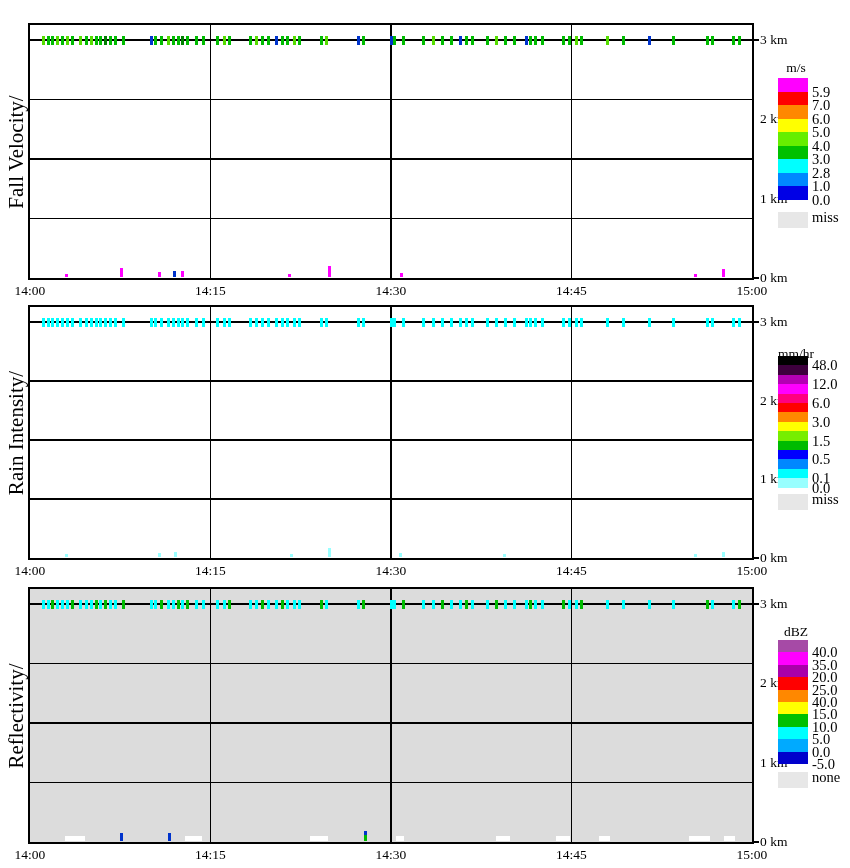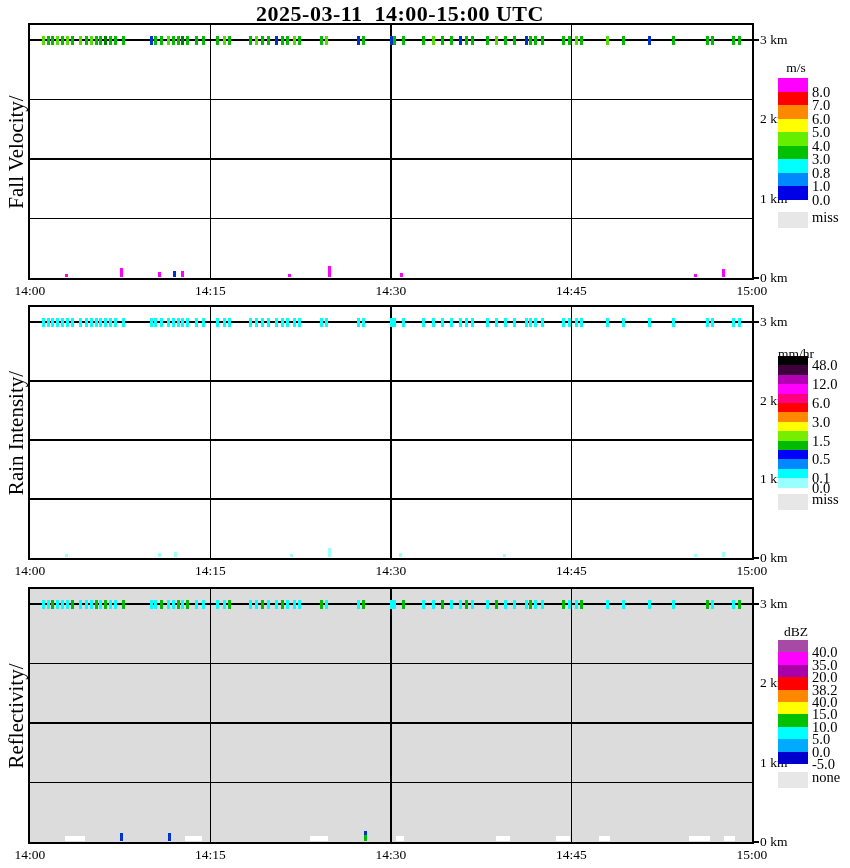--- a/index.html
+++ b/index.html
@@ -15,21 +15,20 @@
   .cb-lbl{position:absolute;font-size:14.5px;line-height:16px;white-space:pre;}
   .axis-title{
     position:absolute;font-size:21px;line-height:24px;text-align:center;
     transform:rotate(-90deg);white-space:pre;
   }
 </style>
 </head>
 <body>
 
 <div id="stage">
-  <div class="chart-title">2025-03-11  14:00-15:00 UTC</div>
 
 <div style="position: absolute; left: 28px; top: 23px; width: 722px; height: 253px; border: 2px solid rgb(0, 0, 0); background: rgb(255, 255, 255);">
       <div style="position: absolute; left: 0px; top: 14px; width: 100%; height: 1.6px; background: rgb(0, 0, 0);"></div>
       <div style="position: absolute; left: 0px; top: 73.7px; width: 100%; height: 1.6px; background: rgb(0, 0, 0);"></div>
       <div style="position: absolute; left: 0px; top: 133.2px; width: 100%; height: 1.6px; background: rgb(0, 0, 0);"></div>
       <div style="position: absolute; left: 0px; top: 192.7px; width: 100%; height: 1.6px; background: rgb(0, 0, 0);"></div>
       <div style="position: absolute; left: 179.7px; top: 0px; width: 1.6px; height: 100%; background: rgb(0, 0, 0);"></div>
       <div style="position: absolute; left: 360.2px; top: 0px; width: 1.6px; height: 100%; background: rgb(0, 0, 0);"></div>
       <div style="position: absolute; left: 540.7px; top: 0px; width: 1.6px; height: 100%; background: rgb(0, 0, 0);"></div>
       <div style="position: absolute; left: 11.7367px; top: 10.5px; width: 3px; height: 9px; background: rgb(85, 221, 0);"></div>
@@ -330,33 +329,33 @@
     <div class="lbl" style="position: absolute; left: 760px; top: 835px;">0 km</div>
     <div style="position: absolute; left: 754px; top: 841.2px; width: 5px; height: 1.6px; background: rgb(0, 0, 0);"></div>
     <div class="lbl" style="position: absolute; left: 12px; top: 848px; width: 36px; text-align: center;">14:00</div>
     <div class="lbl" style="position: absolute; left: 192.5px; top: 848px; width: 36px; text-align: center;">14:15</div>
     <div class="lbl" style="position: absolute; left: 373px; top: 848px; width: 36px; text-align: center;">14:30</div>
     <div class="lbl" style="position: absolute; left: 553.5px; top: 848px; width: 36px; text-align: center;">14:45</div>
     <div class="lbl" style="position: absolute; left: 734px; top: 848px; width: 36px; text-align: center;">15:00</div>
     <div class="axis-title" style="position: absolute; left: -104px; top: 703.5px; width: 240px; height: 24px;">Reflectivity/</div>
     <div class="lbl" style="position: absolute; left: 766px; top: 61px; width: 60px; text-align: center;">m/s</div>
     <div style="position: absolute; left: 778px; top: 78px; width: 30px; height: 13.9px; background: rgb(255, 0, 255);"></div>
-    <div class="cb-lbl" style="position: absolute; left: 812px; top: 83.5px;">8.0</div>
+    <div class="cb-lbl" style="position: absolute; left: 812px; top: 83.5px;">5.9</div>
     <div style="position: absolute; left: 778px; top: 91.5px; width: 30px; height: 13.9px; background: rgb(255, 0, 0);"></div>
     <div class="cb-lbl" style="position: absolute; left: 812px; top: 97px;">7.0</div>
     <div style="position: absolute; left: 778px; top: 105px; width: 30px; height: 13.9px; background: rgb(255, 136, 0);"></div>
     <div class="cb-lbl" style="position: absolute; left: 812px; top: 110.5px;">6.0</div>
     <div style="position: absolute; left: 778px; top: 118.5px; width: 30px; height: 13.9px; background: rgb(255, 255, 0);"></div>
     <div class="cb-lbl" style="position: absolute; left: 812px; top: 124px;">5.0</div>
     <div style="position: absolute; left: 778px; top: 132px; width: 30px; height: 13.9px; background: rgb(102, 238, 0);"></div>
     <div class="cb-lbl" style="position: absolute; left: 812px; top: 137.5px; text-align: right;">4.0</div>
     <div style="position: absolute; left: 778px; top: 145.5px; width: 30px; height: 13.9px; background: rgb(0, 192, 0);"></div>
     <div class="cb-lbl" style="position: absolute; left: 812px; top: 151px;">3.0</div>
     <div style="position: absolute; left: 778px; top: 159px; width: 30px; height: 13.9px; background: rgb(0, 255, 255);"></div>
-    <div class="cb-lbl" style="position: absolute; left: 812px; top: 164.5px;">0.8</div>
+    <div class="cb-lbl" style="position: absolute; left: 812px; top: 164.5px;">2.8</div>
     <div style="position: absolute; left: 778px; top: 172.5px; width: 30px; height: 13.9px; background: rgb(0, 136, 255);"></div>
     <div class="cb-lbl" style="position: absolute; left: 812px; top: 178px;">1.0</div>
     <div style="position: absolute; left: 778px; top: 186px; width: 30px; height: 13.9px; background: rgb(0, 0, 230);"></div>
     <div class="cb-lbl" style="position: absolute; left: 812px; top: 191.5px;">0.0</div>
     <div style="position: absolute; left: 778px; top: 212px; width: 30px; height: 16px; background: rgb(231, 231, 231);"></div>
     <div class="cb-lbl" style="position: absolute; left: 812px; top: 209px;">miss</div>
     <div class="lbl" style="position: absolute; left: 766px; top: 347px; width: 60px; text-align: center;">mm/hr</div>
     <div style="position: absolute; left: 778px; top: 356px; width: 30px; height: 9.8px; background: rgb(0, 0, 0);"></div>
     <div class="cb-lbl" style="position: absolute; left: 812px; top: 357.4px;">48.0</div>
     <div style="position: absolute; left: 778px; top: 365.4px; width: 30px; height: 9.8px; background: rgb(61, 0, 61);"></div>
@@ -382,21 +381,21 @@
     <div style="position: absolute; left: 778px; top: 494px; width: 30px; height: 16px; background: rgb(231, 231, 231);"></div>
     <div class="cb-lbl" style="position: absolute; left: 812px; top: 491px;">miss</div>
     <div class="lbl" style="position: absolute; left: 766px; top: 625px; width: 60px; text-align: center;">dBZ</div>
     <div style="position: absolute; left: 778px; top: 640px; width: 30px; height: 12.8px; background: rgb(166, 74, 166);"></div>
     <div class="cb-lbl" style="position: absolute; left: 812px; top: 644.4px;">40.0</div>
     <div style="position: absolute; left: 778px; top: 652.4px; width: 30px; height: 12.8px; background: rgb(255, 0, 255);"></div>
     <div class="cb-lbl" style="position: absolute; left: 812px; top: 656.8px;">35.0</div>
     <div style="position: absolute; left: 778px; top: 664.8px; width: 30px; height: 12.8px; background: rgb(170, 0, 170);"></div>
     <div class="cb-lbl" style="position: absolute; left: 812px; top: 669.2px;">20.0</div>
     <div style="position: absolute; left: 778px; top: 677.2px; width: 30px; height: 12.8px; background: rgb(255, 0, 0);"></div>
-    <div class="cb-lbl" style="position: absolute; left: 812px; top: 681.6px;">38.2</div>
+    <div class="cb-lbl" style="position: absolute; left: 812px; top: 681.6px;">25.0</div>
     <div style="position: absolute; left: 778px; top: 689.6px; width: 30px; height: 12.8px; background: rgb(255, 136, 0);"></div>
     <div class="cb-lbl" style="position: absolute; left: 812px; top: 694px;">40.0</div>
     <div style="position: absolute; left: 778px; top: 702px; width: 30px; height: 12.8px; background: rgb(255, 255, 0);"></div>
     <div class="cb-lbl" style="position: absolute; left: 812px; top: 706.4px;">15.0</div>
     <div style="position: absolute; left: 778px; top: 714.4px; width: 30px; height: 12.8px; background: rgb(0, 192, 0);"></div>
     <div class="cb-lbl" style="position: absolute; left: 812px; top: 718.8px;">10.0</div>
     <div style="position: absolute; left: 778px; top: 726.8px; width: 30px; height: 12.8px; background: rgb(0, 255, 255);"></div>
     <div class="cb-lbl" style="position: absolute; left: 812px; top: 731.2px;">5.0</div>
     <div style="position: absolute; left: 778px; top: 739.2px; width: 30px; height: 12.8px; background: rgb(0, 170, 255);"></div>
     <div class="cb-lbl" style="position: absolute; left: 812px; top: 743.6px;">0.0</div>

